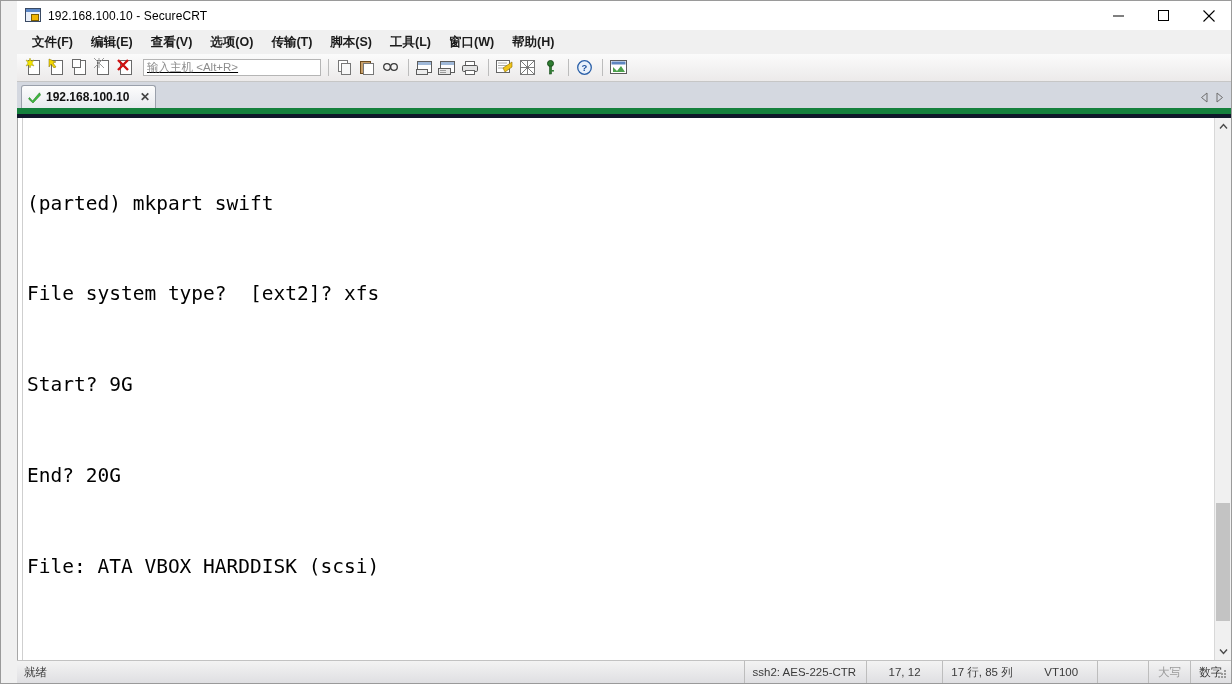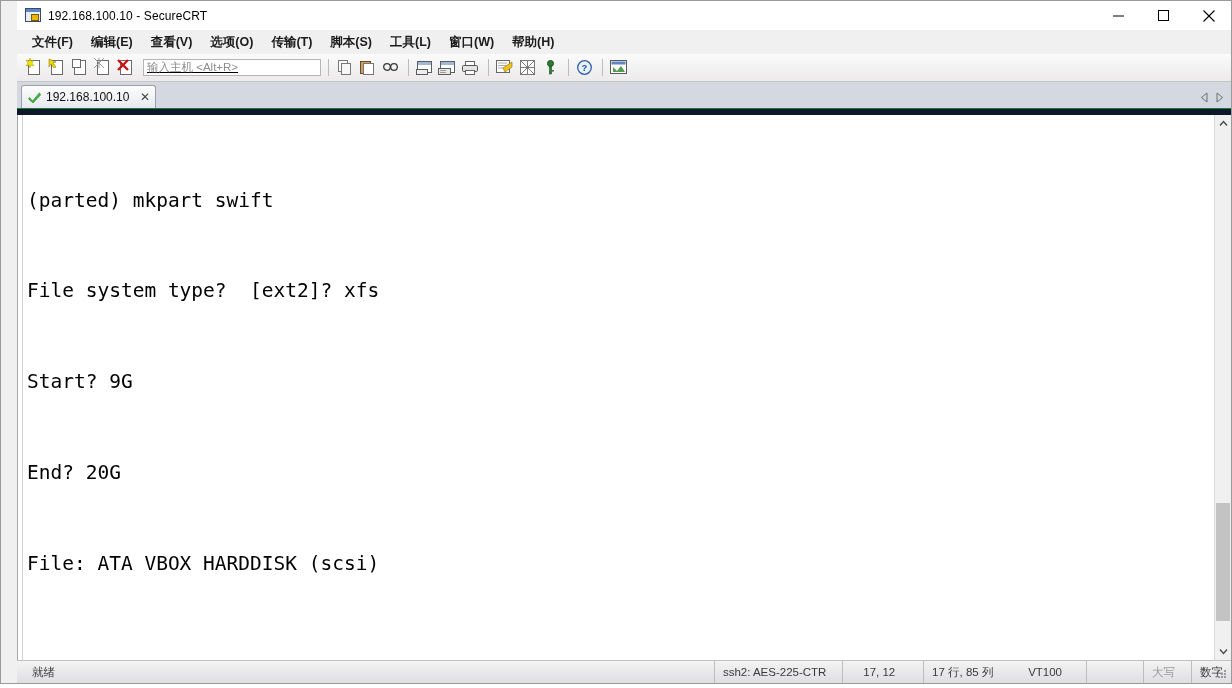--- a/index.html
+++ b/index.html
@@ -178,21 +178,22 @@
   }
 
   
   .tabbar {
     height: 26px;
     background: #d4d8e0;
     display: flex;
     align-items: flex-end;
     position: relative;
     flex: 0 0 auto;
-    border-bottom: 1px solid #15803d;
+    border-bottom: 6px solid #15803d;
+    font-weight: bold;
   }
   .tab {
     height: 23px;
     margin-left: 4px;
     background: linear-gradient(#fdfdfd, #e7e9ee);
     border: 1px solid #9aa0ab;
     border-bottom: none;
     border-radius: 3px 3px 0 0;
     display: flex;
     align-items: center;
@@ -230,21 +231,21 @@
     display: flex;
     align-items: center;
     justify-content: center;
   }
 
   
   .term-wrap {
     flex: 1 1 auto;
     display: flex;
     background: #ffffff;
-    border-top: 6px solid #0f172a;
+    border-top: 4px solid #0f172a;
     min-height: 0;
     position: relative;
   }
   .term-gutter {
     width: 6px;
     background: #ffffff;
     border-left: 1px solid #a7a7a7;
     border-right: 1px solid #cfcfcf;
     box-sizing: border-box;
     flex: 0 0 auto;
@@ -310,21 +311,20 @@
     position: relative;
   }
   .sb-cell {
     height: 22px;
     display: flex;
     align-items: center;
     padding: 0 8px;
     border-left: 1px solid #bdbdbd;
     box-sizing: border-box;
     white-space: nowrap;
-    margin-left: 8px;
   }
   .sb-ready {
     padding-left: 7px;
     width: 745px;
     box-sizing: border-box;
   }
   .sb-enc   { width: 125px; }
   .sb-pos   { width: 78px; justify-content: center; }
   .sb-size  { width: 96px; }
   .sb-term  { width: 62px; }

